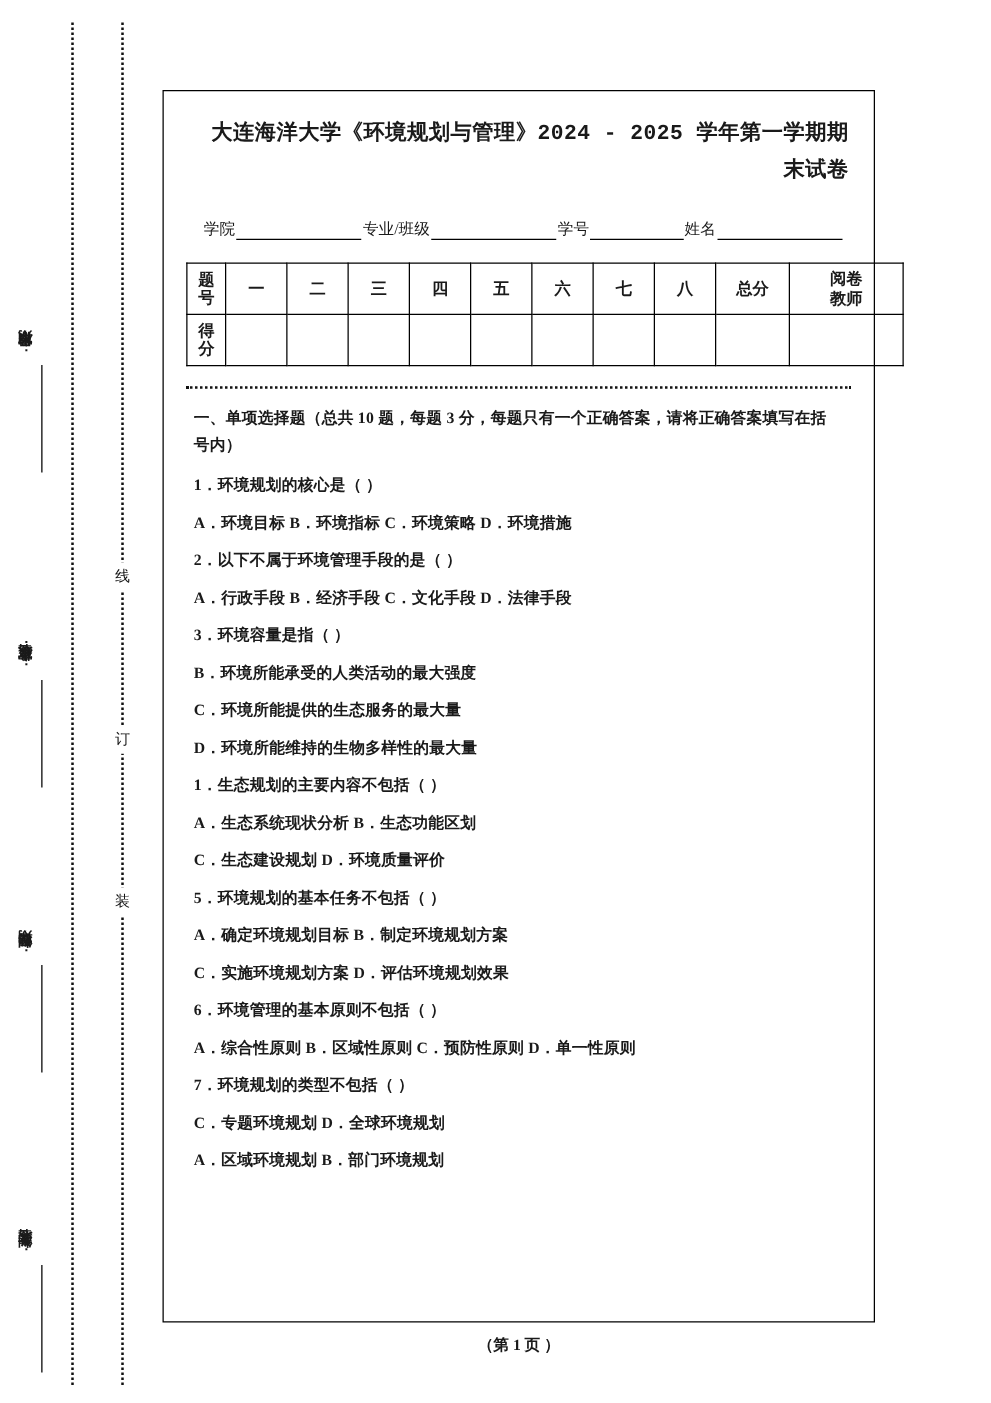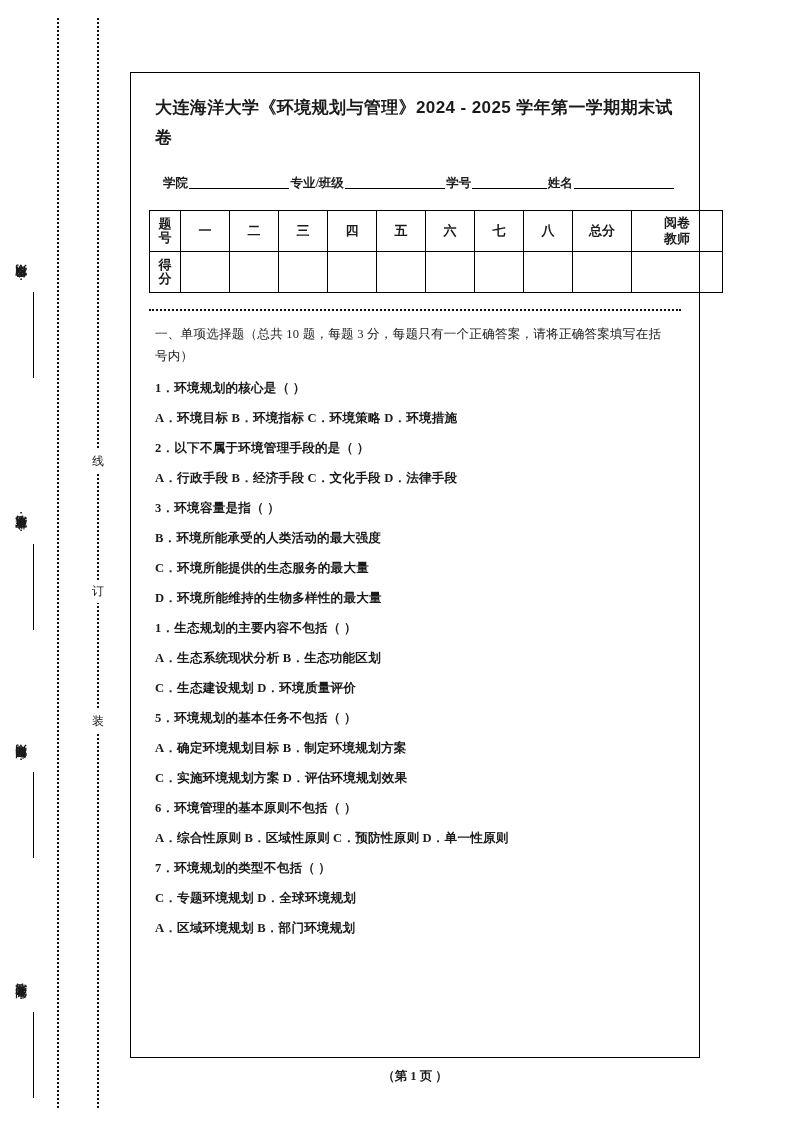--- a/index.html
+++ b/index.html
@@ -87,35 +87,35 @@
     border: 1.5px solid #000;
     box-sizing: border-box;
     padding: 0;
   }
 
   .sheet-inner {
     padding: 14px 18px 0 18px;
   }
 
   .exam-title {
-    text-align: left;
+    text-align: right;
     font-size: 17px;
     font-weight: bold;
     line-height: 1.75;
     letter-spacing: 0.4px;
     margin: 6px 2px 0 6px;
-    font-family: Liberation Sans, sans-serif;
+    font-family: Liberation Mono, monospace;
   }
 
   .id-line {
     margin: 22px 6px 0 14px;
     font-size: 12.5px;
-    font-weight: bold;
+    font-weight: normal;
     display: flex;
-    align-items: flex-start;
+    align-items: flex-end;
     white-space: nowrap;
   }
   .id-line .lbl { flex: 0 0 auto; }
   .id-line .blank {
     flex: 1 1 auto;
     border-bottom: 1px solid #000;
     height: 13px;
     margin: 0 1px;
   }
   .id-line .blank.w1 { flex-grow: 1.35; }
@@ -161,21 +161,21 @@
 
   
   .qbody {
     padding: 0 10px 0 6px;
     font-size: 12.6px;
     line-height: 1.35;
     font-family: "Liberation Serif", "DejaVu Serif", serif;
   }
   .section-head {
     margin: 12px 0 12px 0;
-    font-weight: normal;
+    font-weight: bold;
     letter-spacing: 0.2px;
     line-height: 1.75;
   }
   .q-stem {
     margin: 13px 0 0 0;
     font-weight: bold;
     letter-spacing: 0.2px;
   }
   .q-opts {
     margin: 13px 0 0 0;

